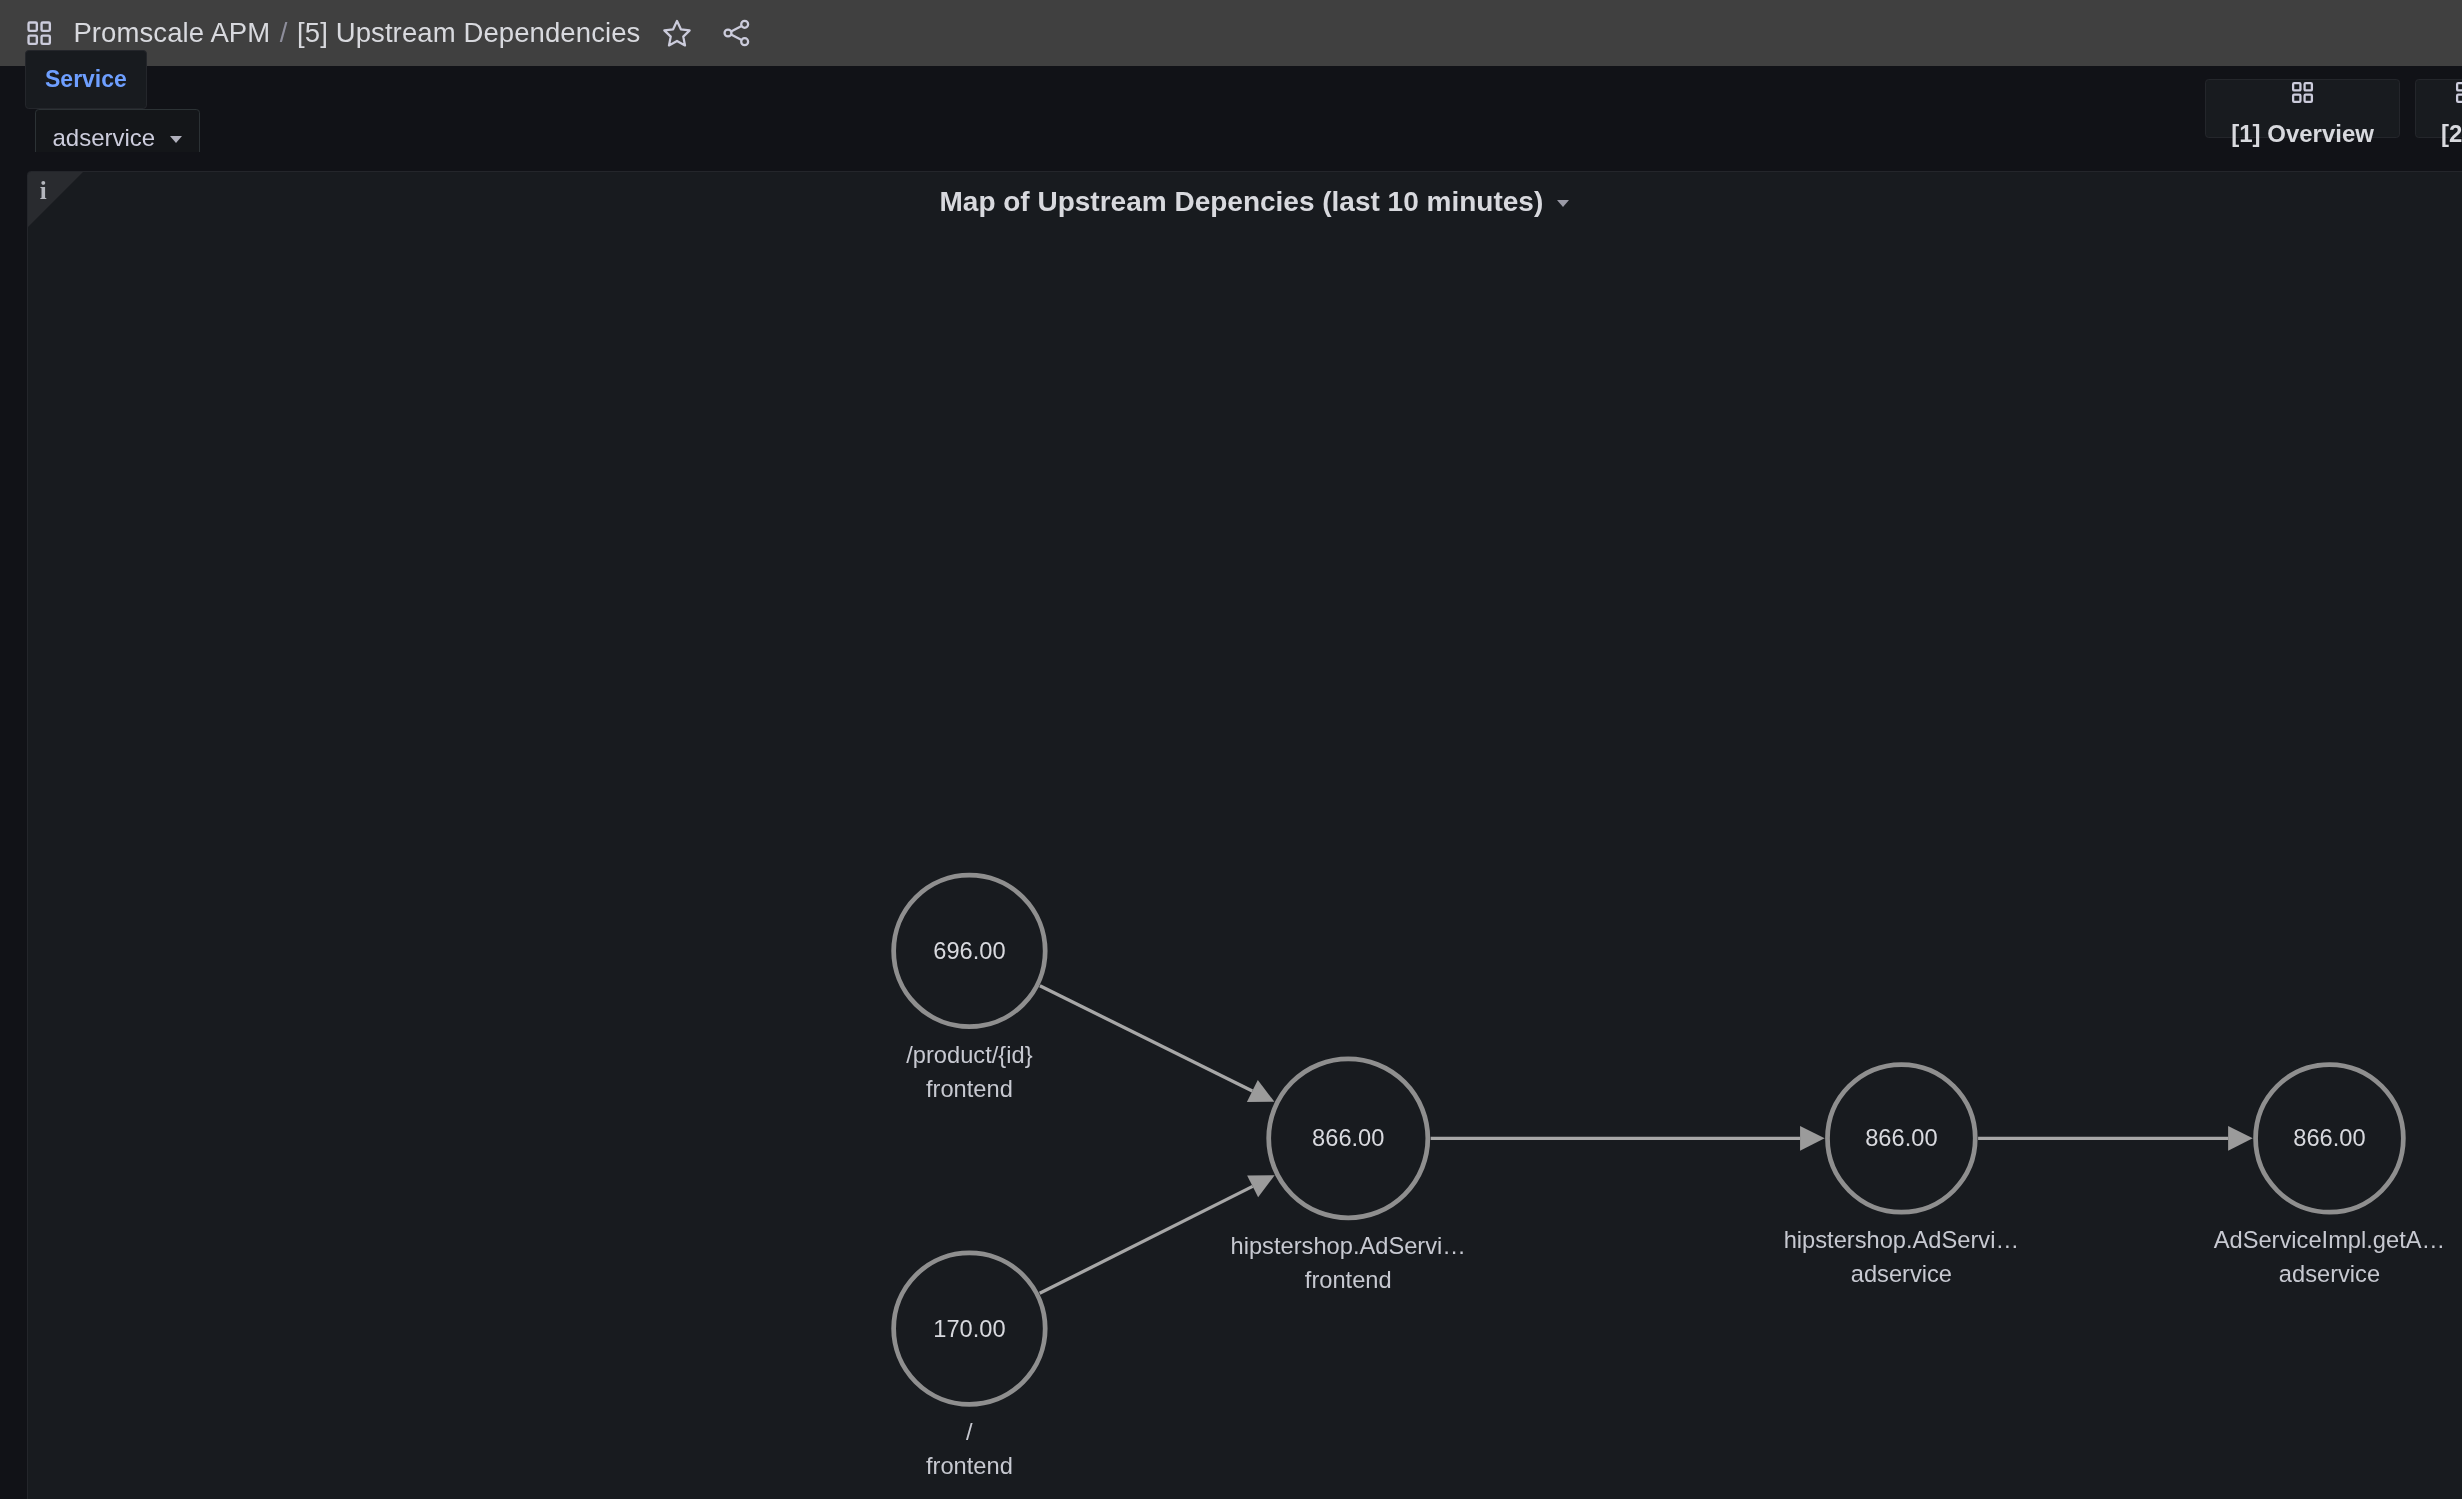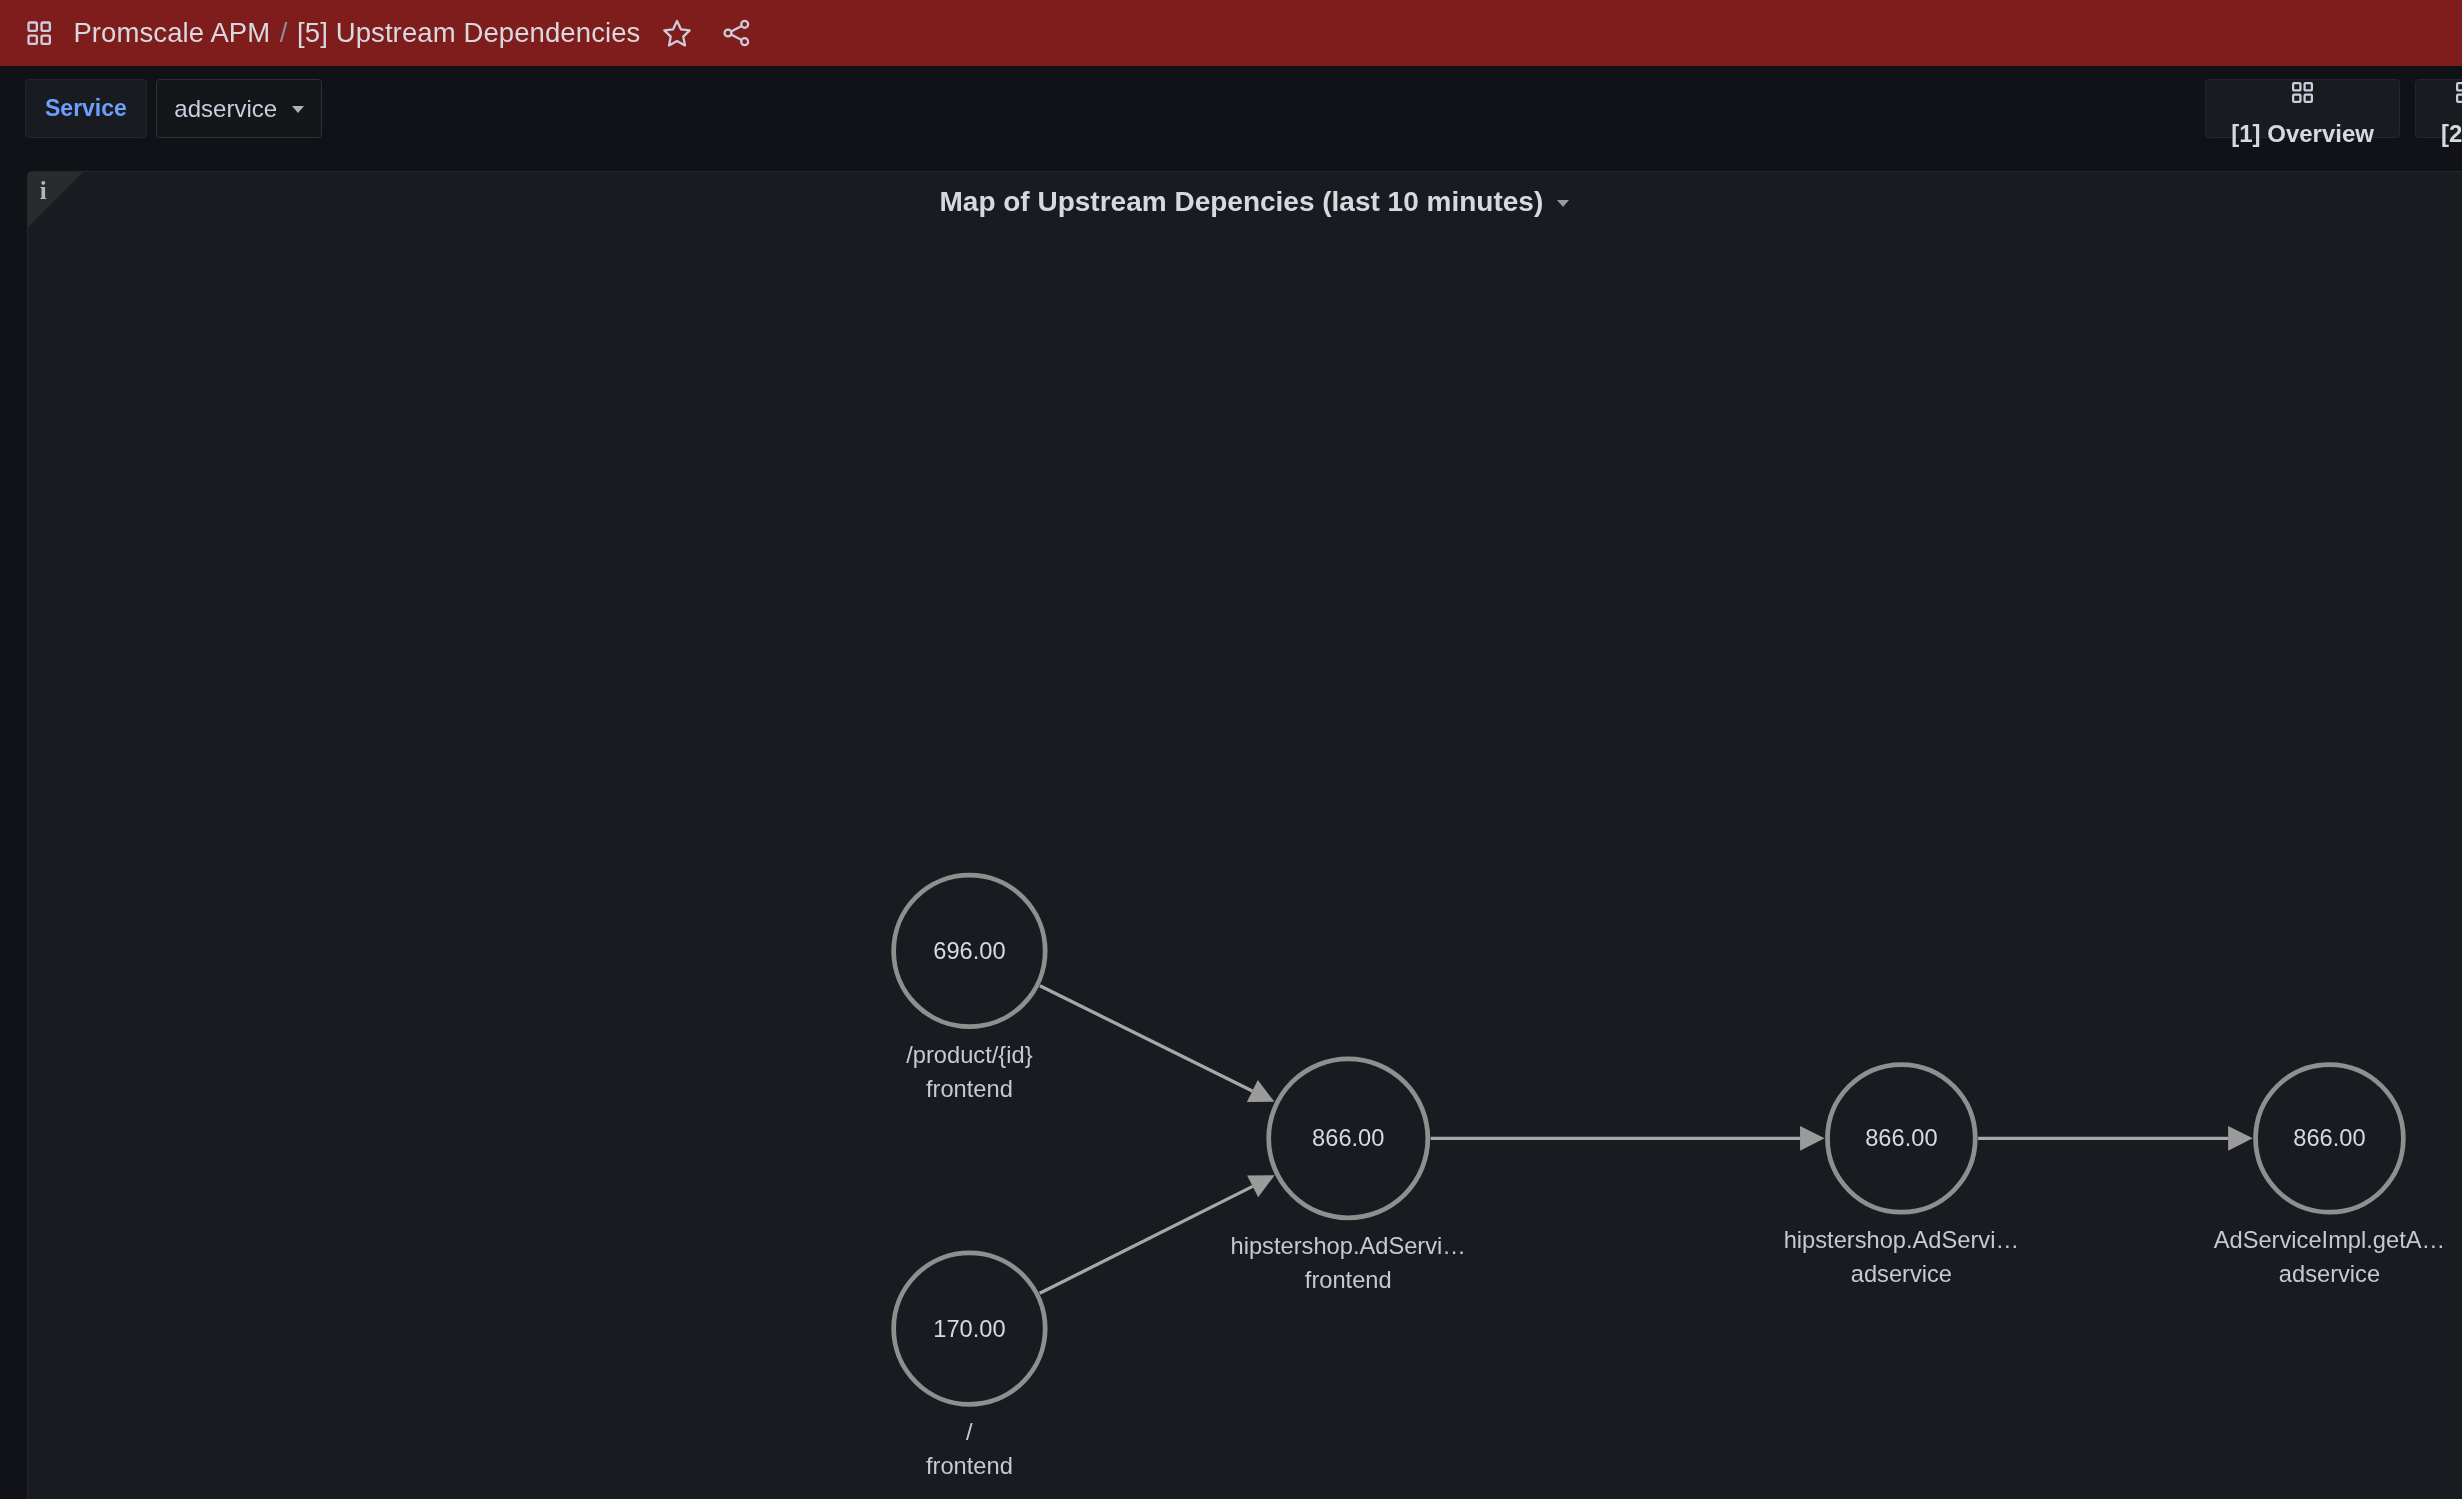--- a/index.html
+++ b/index.html
@@ -12,21 +12,21 @@
     font-family: "Liberation Sans", sans-serif;
     overflow: hidden;
   }
 
   
   .navbar {
     height: 66px;
     display: flex;
     align-items: center;
     padding-left: 25px;
-    background: #7f1d1d;
+    background: #404040;
   }
 
   .dash-grid-icon {
     width: 28.4px; height: 28.4px;
     flex: 0 0 auto;
     margin-right: 20px;
     color: #ccccdc;
   }
   .dash-grid-icon svg { display: block; width: 100%; height: 100%; }
 
@@ -58,20 +58,21 @@
     align-items: center;
     padding: 0 25px;
     background: #111217;
     position: relative;
   }
 
   .var-group {
     display: flex;
     align-items: flex-start;
     margin-right: 28px;
+    flex-direction: column;
   }
 
   .var-label {
     height: 59px;
     display: flex;
     align-items: center;
     padding: 0 19px;
     background: #181b1f;
     border: 0.9px solid #24262b;
     border-radius: 3.8px;

